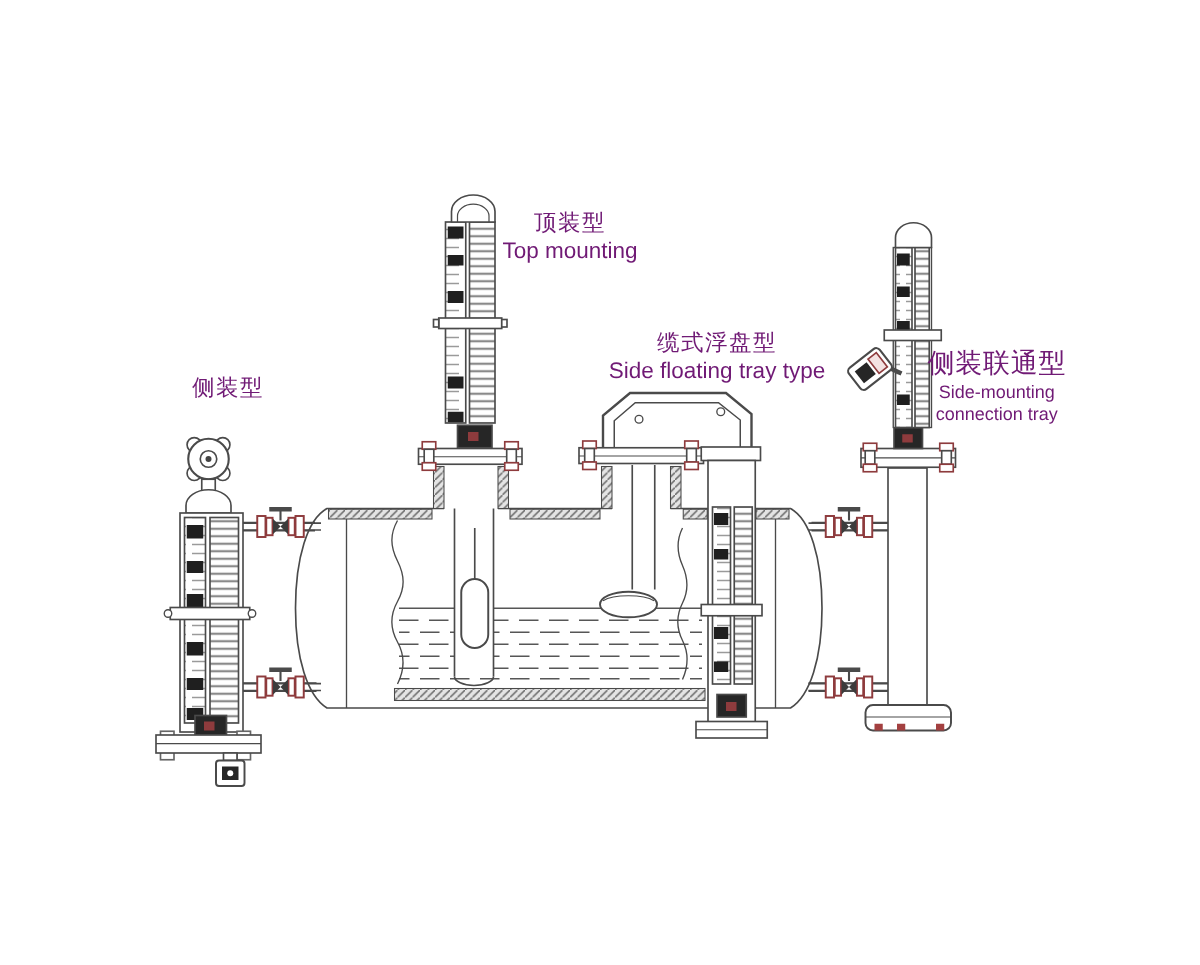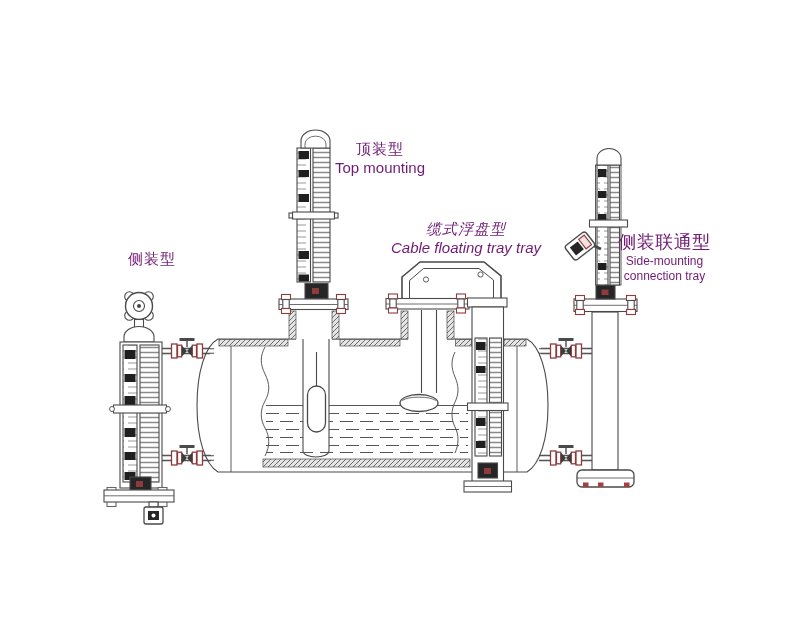--- a/index.html
+++ b/index.html
@@ -266,23 +266,23 @@
     </g>
 
   </g>
 </svg>
 
 <div class="label" style="left:305px;top:139px;width:150px;">
   <div class="zh">顶装型</div>
   <div class="en">Top mounting</div>
 </div>
 
-<div class="label" style="left:376px;top:219px;width:180px;font-style:italic;">
+<div class="label" style="left:388px;top:219px;width:180px;">
   <div class="zh">缆式浮盘型</div>
-  <div class="en">Cable floating tray tray</div>
+  <div class="en">Side floating tray type</div>
 </div>
 
 <div class="label" style="left:78px;top:249px;width:148px;">
   <div class="zh">侧装型</div>
 </div>
 
 <div class="label small" style="left:607px;top:231px;width:115px;">
   <div class="zh">侧装联通型</div>
   <div class="en">Side-mounting</div>
   <div class="en">connection tray</div>

